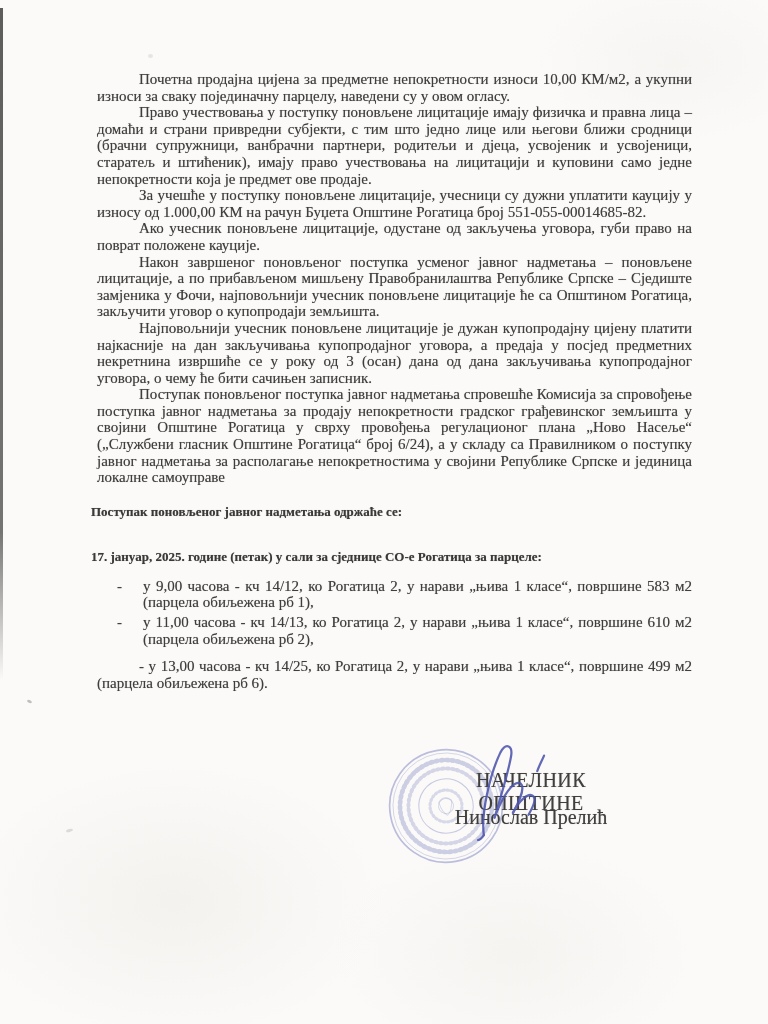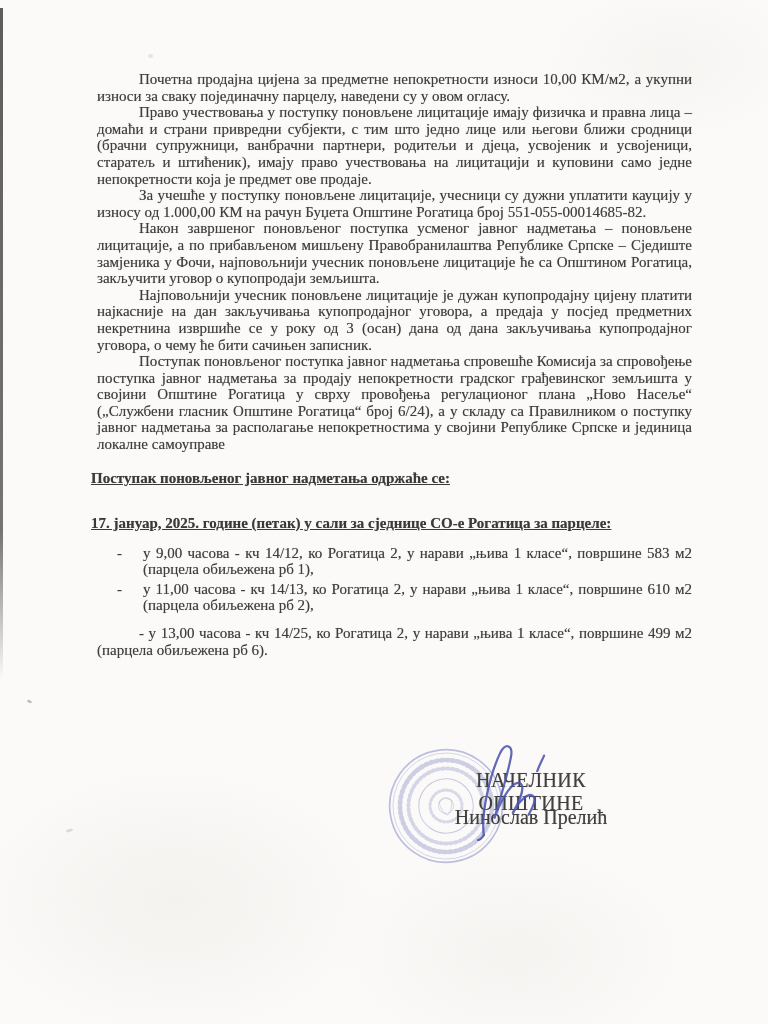--- a/index.html
+++ b/index.html
@@ -31,22 +31,22 @@
   .doc-body{
     position:absolute;left:0;top:0;width:768px;
     padding:71px 76px 0 97px;box-sizing:border-box;
     color:#3f3e3c;
     font-size:15px;line-height:16.6px;
     text-align:justify;
     text-shadow:0 0 0.7px rgba(70,70,72,.55);
   }
   .doc-body p{margin:0;text-indent:42px;}
   h3.sub-head{
-    margin:17px 0 0 -6px;font-size:15px;line-height:17px;
-    font-weight:bold;color:#3a3938;text-align:left;text-indent:0;text-decoration:underline;
+    margin:17px 0 0 -6px;font-size:13px;line-height:17px;
+    font-weight:bold;color:#3a3938;text-align:left;text-indent:0;
   }
   h3.date-head{margin:28px 0 0 -6px;}
   ul.schedule{
     list-style:none;margin:13px 0 0 0;padding:0;text-align:justify;
   }
   ul.schedule li{
     position:relative;padding-left:46px;margin:0 0 3px 0;
   }
   ul.schedule li .dash{
     position:absolute;left:20px;top:0;
@@ -79,20 +79,21 @@
 
   <div class="scan-edge"></div>
   <div class="speck s1"></div>
   <div class="speck s2"></div>
   <div class="speck s3"></div>
 
   <div class="doc-body">
     <p>Почетна продајна цијена за предметне непокретности износи 10,00 КМ/м2, а укупни износи за сваку појединачну парцелу, наведени су у овом огласу.</p>
     <p>Право учествовања у поступку поновљене лицитације имају физичка и правна лица – домаћи и страни привредни субјекти, с тим што једно лице или његови ближи сродници (брачни супружници, ванбрачни партнери, родитељи и дјеца, усвојеник и усвојеници, старатељ и штићеник), имају право учествовања на лицитацији и куповини само једне непокретности која је предмет ове продаје.</p>
     <p>За учешће у поступку поновљене лицитације, учесници су дужни уплатити кауцију у износу од 1.000,00 КМ на рачун Буџета Општине Рогатица број 551-055-00014685-82.</p>
+    <p>Ако учесник поновљене лицитације, одустане од закључења уговора, губи право на поврат положене кауције.</p>
     <p>Након завршеног поновљеног поступка усменог јавног надметања – поновљене лицитације, а по прибављеном мишљену Правобранилаштва Републике Српске – Сједиште замјеника у Фочи, најповољнији учесник поновљене лицитације ће са Општином Рогатица, закључити уговор о купопродаји земљишта.</p>
     <p>Најповољнији учесник поновљене лицитације је дужан купопродајну цијену платити најкасније на дан закључивања купопродајног уговора, а предаја у посјед предметних некретнина извршиће се у року од 3 (осан) дана од дана закључивања купопродајног уговора, о чему ће бити сачињен записник.</p>
     <p>Поступак поновљеног поступка јавног надметања спровешће Комисија за спровођење поступка јавног надметања за продају непокретности градског грађевинског земљишта у својини Општине Рогатица у сврху провођења регулационог плана „Ново Насеље“ („Службени гласник Општине Рогатица“ број 6/24), а у складу са Правилником о поступку јавног надметања за располагање непокретностима у својини Републике Српске и јединица локалне самоуправе</p>
 
     <h3 class="sub-head">Поступак поновљеног јавног надметања одржаће се:</h3>
     <h3 class="sub-head date-head">17. јануар, 2025. године (петак) у сали за сједнице СО-е Рогатица за парцеле:</h3>
 
     <ul class="schedule">
       <li>
         <span class="dash">-</span>

